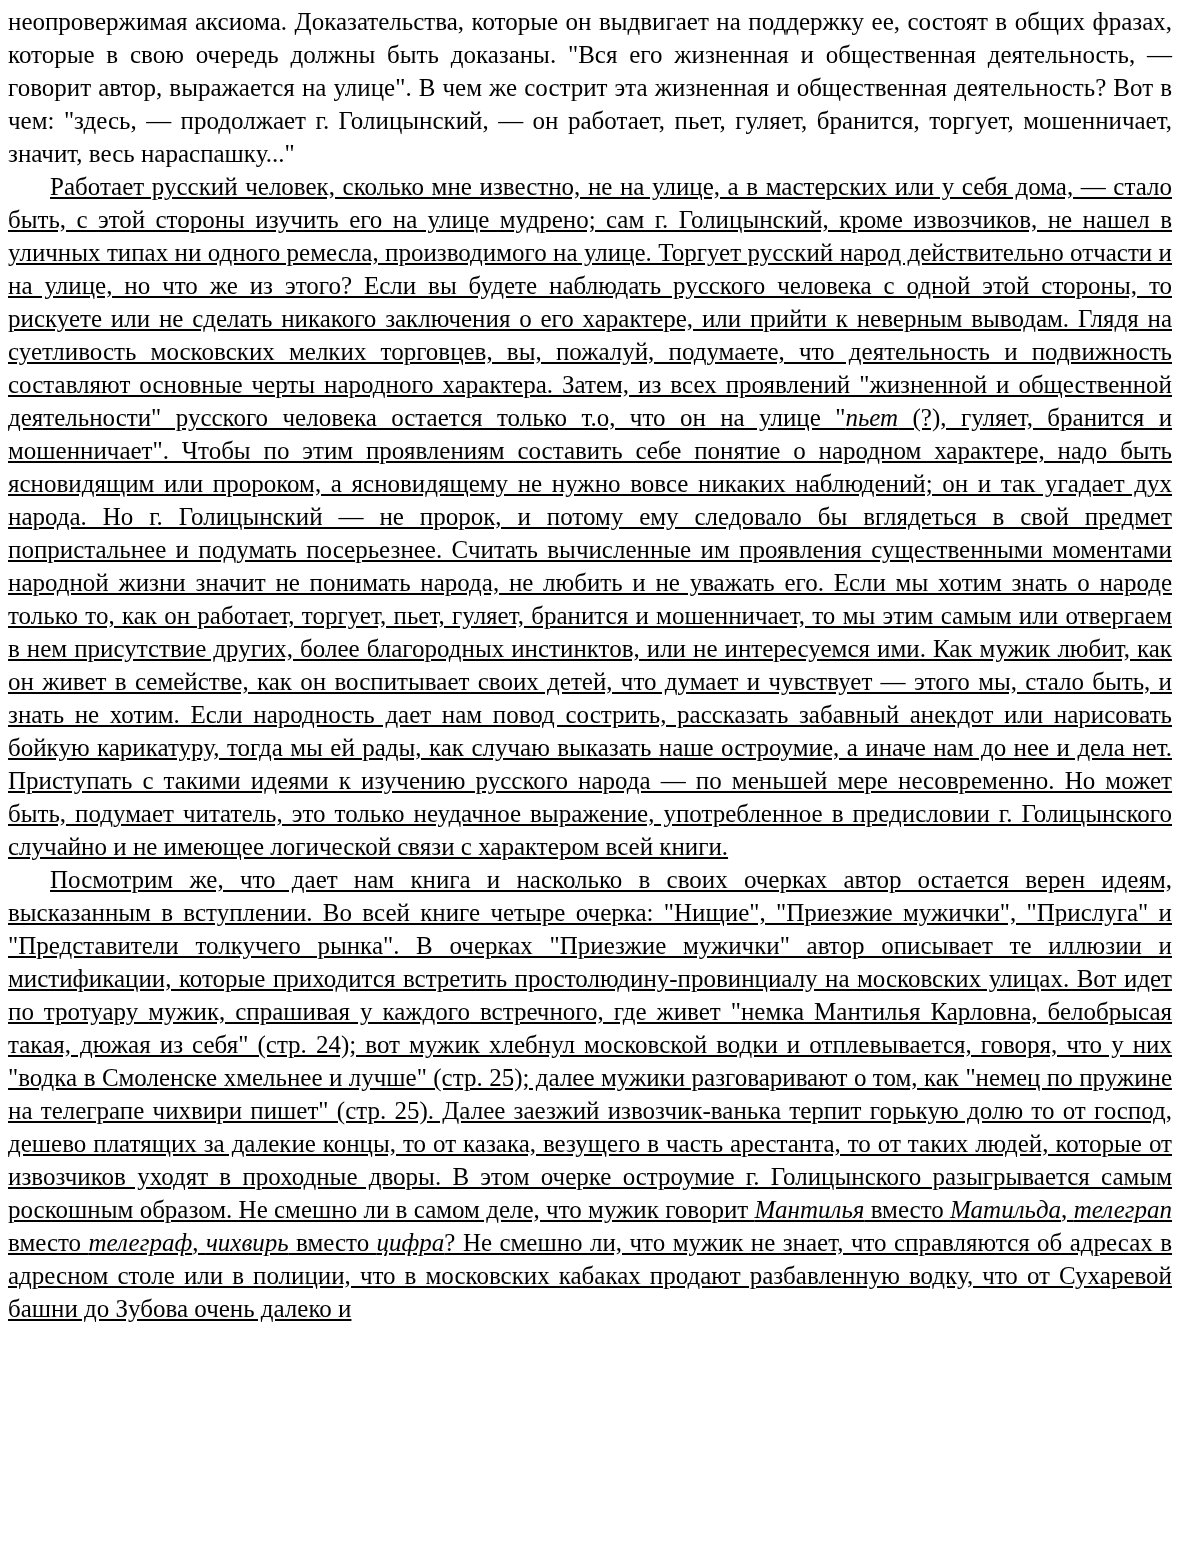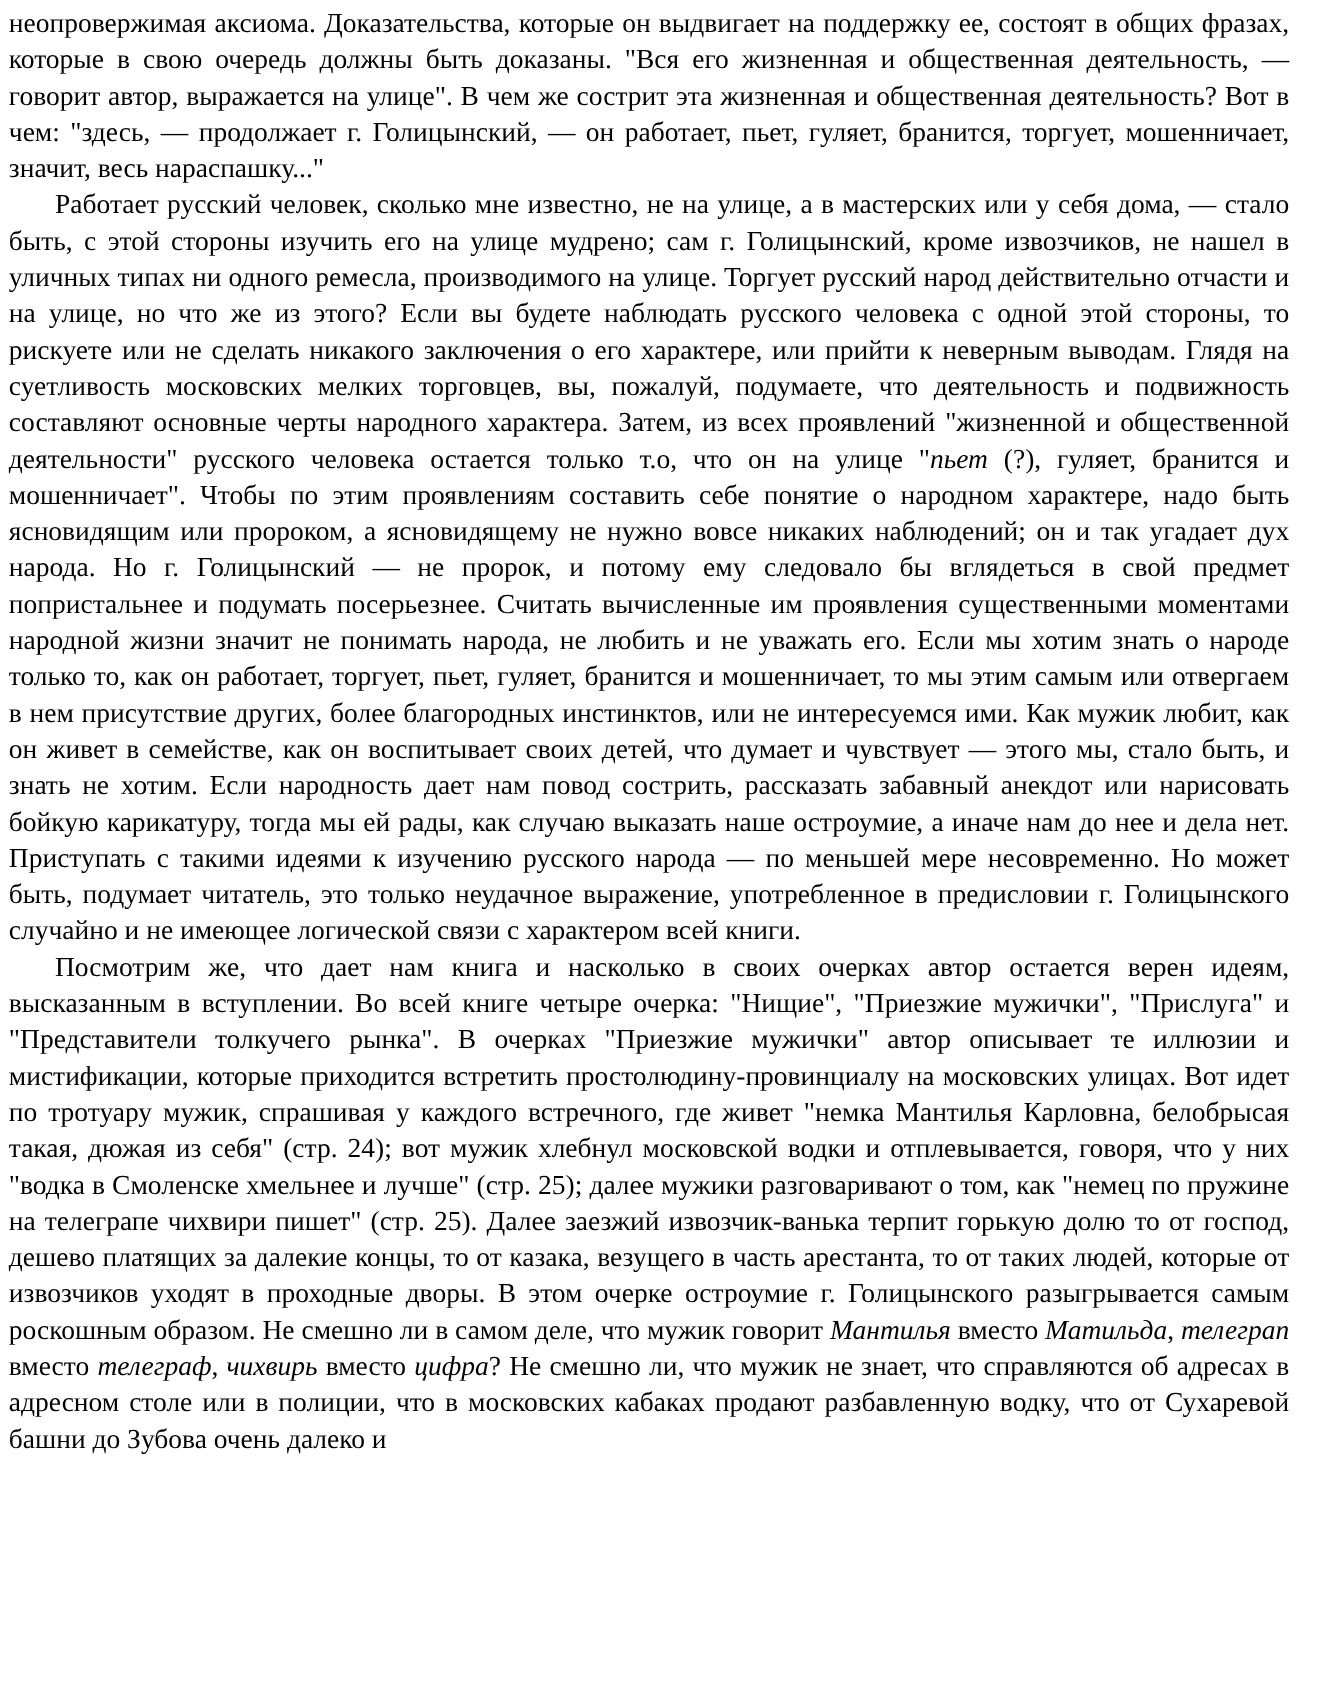--- a/index.html
+++ b/index.html
@@ -18,20 +18,21 @@
     font-size: 25px;
     line-height: 33px;
     overflow: hidden;
   }
   .page-text p {
     margin: 0;
     text-align: justify;
   }
   .page-text p.indent {
     text-indent: 42px;
+    text-decoration: underline;
   }
   .page-text i {
     font-style: italic;
   }
 </style>
 </head>
 <body>
 
 <div class="page">
   <div class="page-text">

